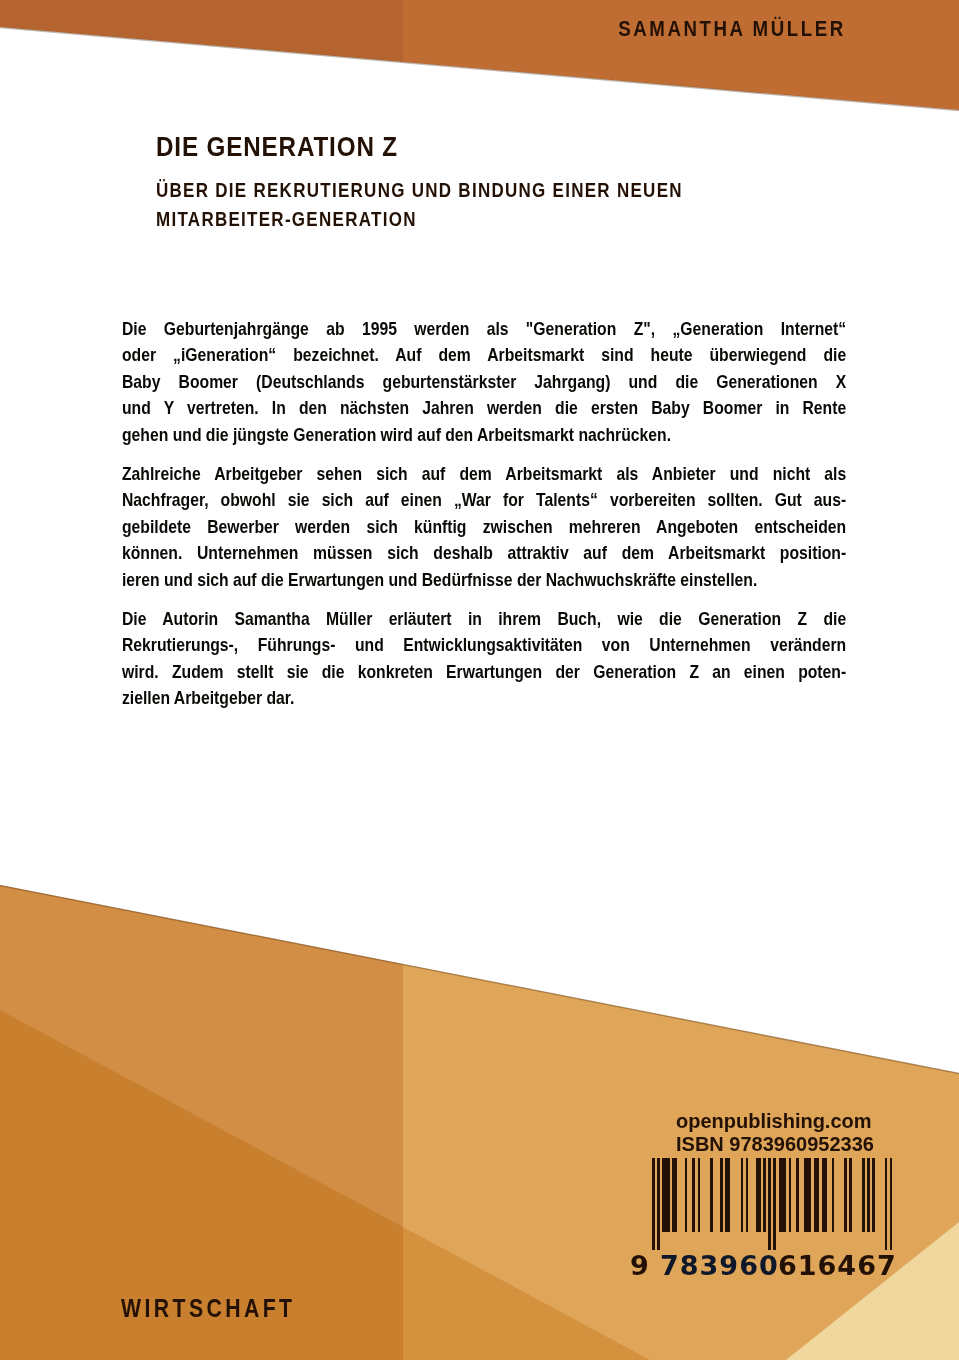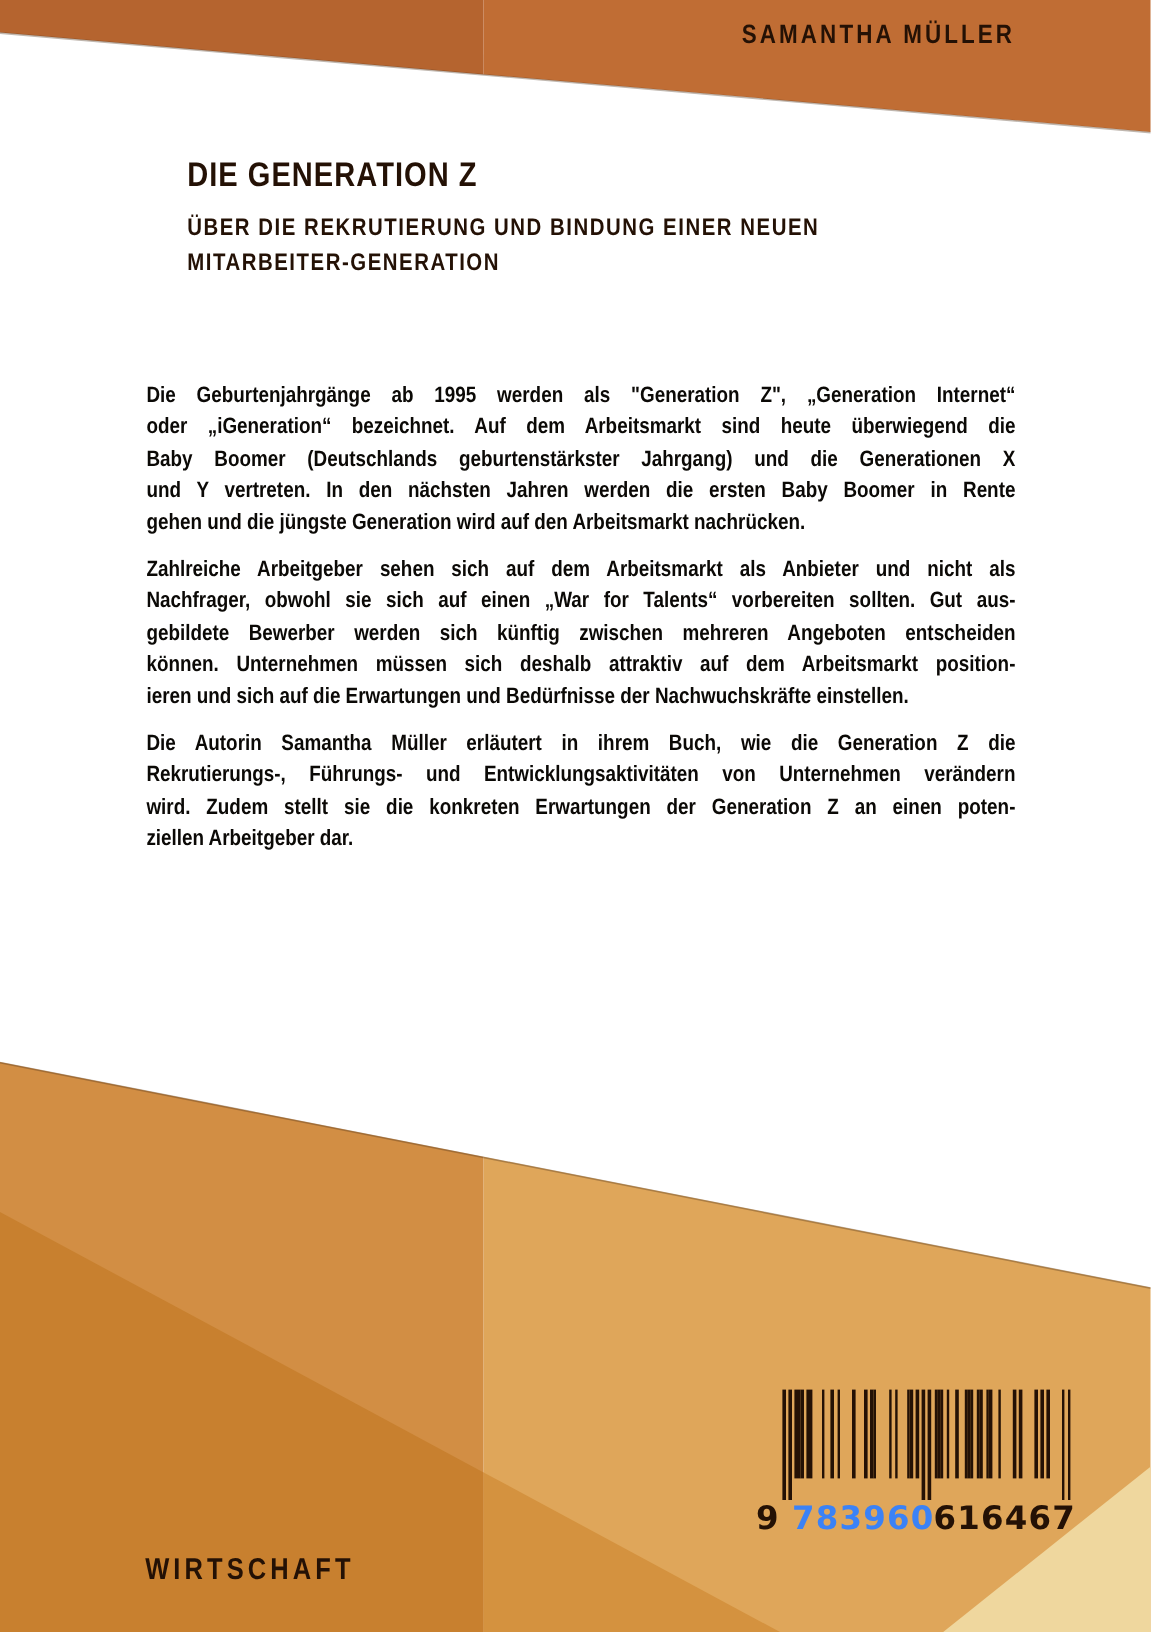--- a/index.html
+++ b/index.html
@@ -79,20 +79,24 @@
         <div class="jline last">ieren und sich auf die Erwartungen und Bedürfnisse der Nachwuchskräfte einstellen.</div>
       </div>
       <div class="para">
         <div class="jline">Die Autorin Samantha Müller erläutert in ihrem Buch, wie die Generation Z die</div>
         <div class="jline">Rekrutierungs-, Führungs- und Entwicklungsaktivitäten von Unternehmen verändern</div>
         <div class="jline">wird. Zudem stellt sie die konkreten Erwartungen der Generation Z an einen poten-</div>
         <div class="jline last">ziellen Arbeitgeber dar.</div>
       </div>
     </div>
 
+  <div class="pubblock" style="color: rgb(36, 17, 5);">
+    <div>openpublishing.com</div>
+    <div>ISBN 9783960952336</div>
+  </div>
 
   <div class="barcode">
     <div id="bars">
         <div style="left: 0px; width: 2.53px; height: 92px; background: rgb(36, 17, 5);"></div>
         <div style="left: 5.06px; width: 2.53px; height: 92px; background: rgb(36, 17, 5);"></div>
         <div style="left: 10.12px; width: 2.53px; height: 74px; background: rgb(36, 17, 5);"></div>
         <div style="left: 12.65px; width: 2.53px; height: 74px; background: rgb(36, 17, 5);"></div>
         <div style="left: 15.18px; width: 2.53px; height: 74px; background: rgb(36, 17, 5);"></div>
         <div style="left: 20.24px; width: 2.53px; height: 74px; background: rgb(36, 17, 5);"></div>
         <div style="left: 22.77px; width: 2.53px; height: 74px; background: rgb(36, 17, 5);"></div>
@@ -126,20 +130,20 @@
         <div style="left: 192.28px; width: 2.53px; height: 74px; background: rgb(36, 17, 5);"></div>
         <div style="left: 197.34px; width: 2.53px; height: 74px; background: rgb(36, 17, 5);"></div>
         <div style="left: 209.99px; width: 2.53px; height: 74px; background: rgb(36, 17, 5);"></div>
         <div style="left: 215.05px; width: 2.53px; height: 74px; background: rgb(36, 17, 5);"></div>
         <div style="left: 220.11px; width: 2.53px; height: 74px; background: rgb(36, 17, 5);"></div>
         <div style="left: 232.76px; width: 2.53px; height: 92px; background: rgb(36, 17, 5);"></div>
         <div style="left: 237.82px; width: 2.53px; height: 92px; background: rgb(36, 17, 5);"></div>
       </div>
     <div class="bcdigits">
       <span class="bcd-first" style="color: rgb(36, 17, 5);">9</span>
-      <span class="bcd-g1" style="color: #3b82f6; text-align: center;">783960</span>
+      <span class="bcd-g1" style="color: #0f172a; text-align: center;">783960</span>
       <span class="bcd-g2" style="color: rgb(36, 17, 5);">616467</span>
     </div>
   </div>
 
   <div class="category" style="color: rgb(36, 17, 5);">WIRTSCHAFT</div>
 
 </div>
 
 </body></html>

